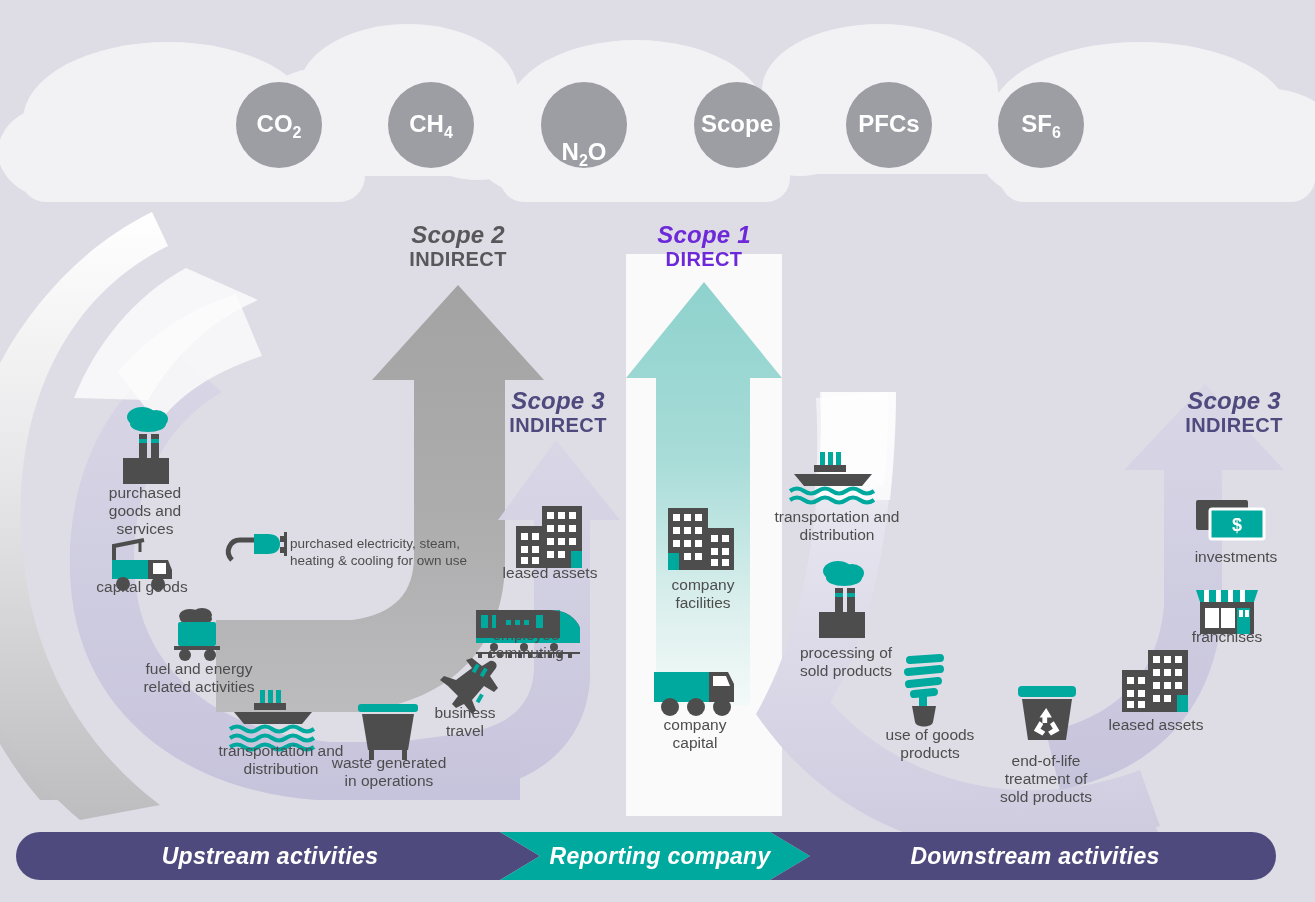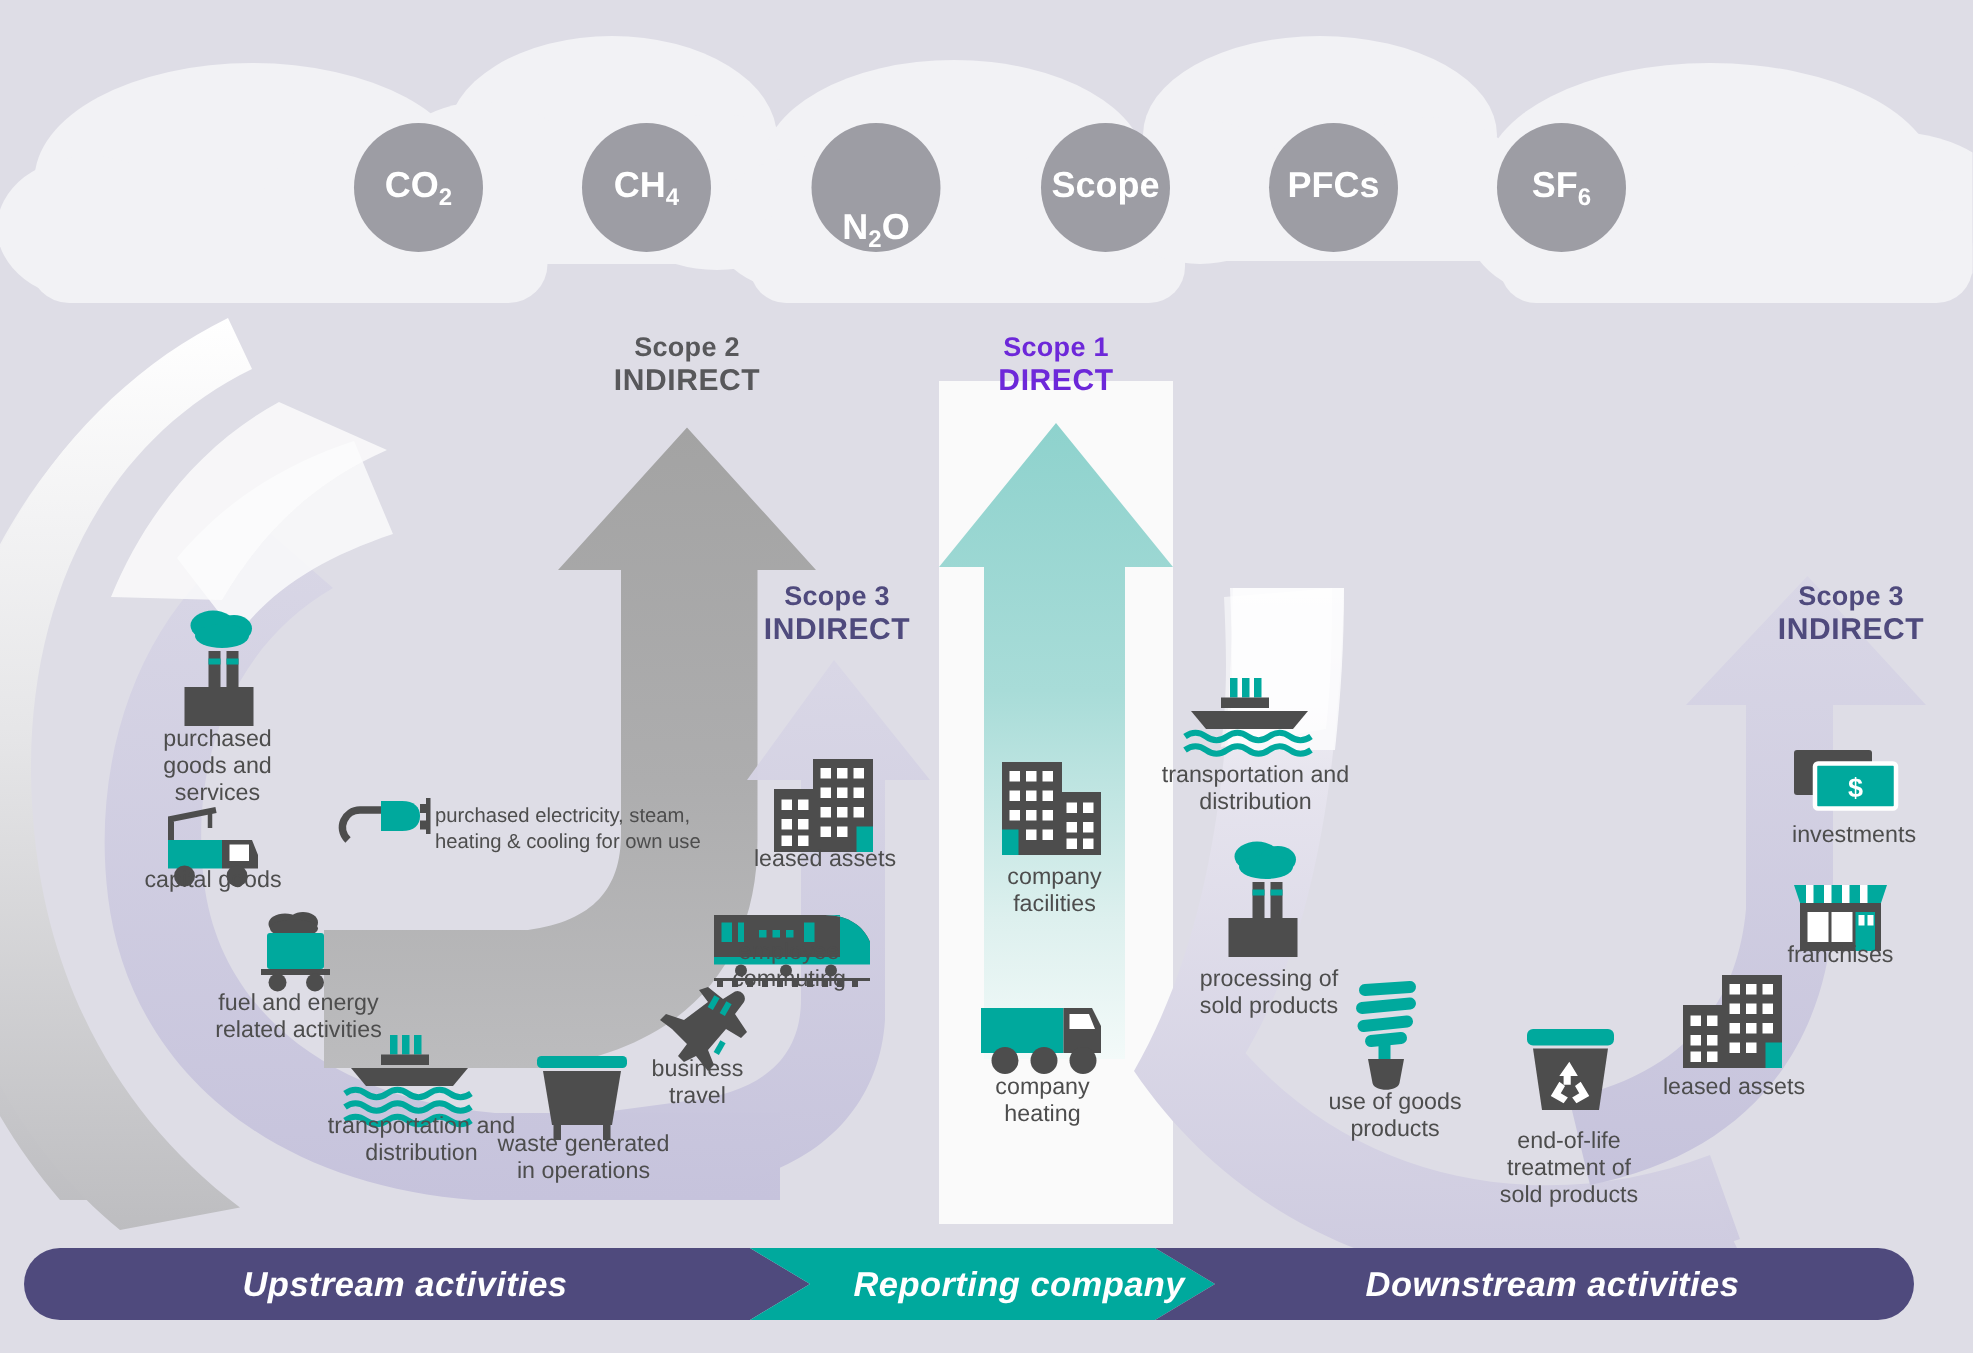--- a/index.html
+++ b/index.html
@@ -11,21 +11,21 @@
     position:relative;
   }
   #stage{position:absolute;left:0;top:0;width:1315px;height:902px;}
   #stage svg{position:absolute;left:0;top:0;}
 
   .lbl{position:absolute;text-align:center;color:#4d4d4d;
        font-family:"Liberation Sans",sans-serif;line-height:1.16;}
   .lbl.item{font-size:15.5px;}
 
   .scope-title{position:absolute;text-align:center;line-height:1.05;}
-  .scope-title .sname{font-weight:bold;font-size:18px;letter-spacing:.2px;}
+  .scope-title .sname{font-style:italic;font-weight:bold;font-size:24px;letter-spacing:.2px;}
   .scope-title .skind{font-weight:bold;font-size:20px;letter-spacing:.4px;display:block;margin-top:2px;}
 
   .gaslabel{position:absolute;color:#ffffff;font-weight:bold;font-size:24px;
             text-align:center;width:120px;line-height:1;}
   .gaslabel sub{font-size:16px;}
 
   .banner-text{position:absolute;color:#fff;font-style:italic;font-weight:bold;
                font-size:23px;text-align:center;letter-spacing:.3px;}
 
   .elec-text{position:absolute;font-size:13.5px;color:#4d4d4d;line-height:1.25;
@@ -466,27 +466,27 @@
   <div class="lbl item" style="left:90px;top:484px;width:110px;">purchased goods and services</div>
   <div class="lbl item" style="left:92px;top:578px;width:100px;">capital goods</div>
   <div class="lbl item" style="left:136px;top:660px;width:126px;">fuel and energy related activities</div>
   <div class="lbl item" style="left:206px;top:742px;width:150px;">transportation and distribution</div>
   <div class="lbl item" style="left:330px;top:754px;width:118px;">waste generated in operations</div>
   <div class="lbl item" style="left:420px;top:704px;width:90px;">business travel</div>
   <div class="lbl item" style="left:462px;top:626px;width:128px;">employee commuting</div>
   <div class="lbl item" style="left:492px;top:564px;width:116px;">leased assets</div>
 
   <div class="lbl item" style="left:648px;top:576px;width:110px;">company facilities</div>
-  <div class="lbl item" style="left:640px;top:716px;width:110px;">company heating</div>
+  <div class="lbl item" style="left:640px;top:716px;width:110px;">company capital</div>
 
   <div class="lbl item" style="left:772px;top:508px;width:130px;">transportation and distribution</div>
   <div class="lbl item" style="left:790px;top:644px;width:112px;">processing of sold products</div>
   <div class="lbl item" style="left:876px;top:726px;width:108px;">use of goods products</div>
   <div class="lbl item" style="left:992px;top:752px;width:108px;">end-of-life treatment of sold products</div>
   <div class="lbl item" style="left:1098px;top:716px;width:116px;">leased assets</div>
   <div class="lbl item" style="left:1174px;top:628px;width:106px;">franchises</div>
   <div class="lbl item" style="left:1180px;top:548px;width:112px;">investments</div>
 
   <div class="banner-text" style="left:60px;top:843px;width:420px;">Upstream activities</div>
-  <div class="banner-text" style="left:530px;top:843px;width:260px;text-align:right;">Reporting company</div>
+  <div class="banner-text" style="left:530px;top:843px;width:260px;">Reporting company</div>
   <div class="banner-text" style="left:810px;top:843px;width:450px;">Downstream activities</div>
 
 </div>
 
 </body></html>

